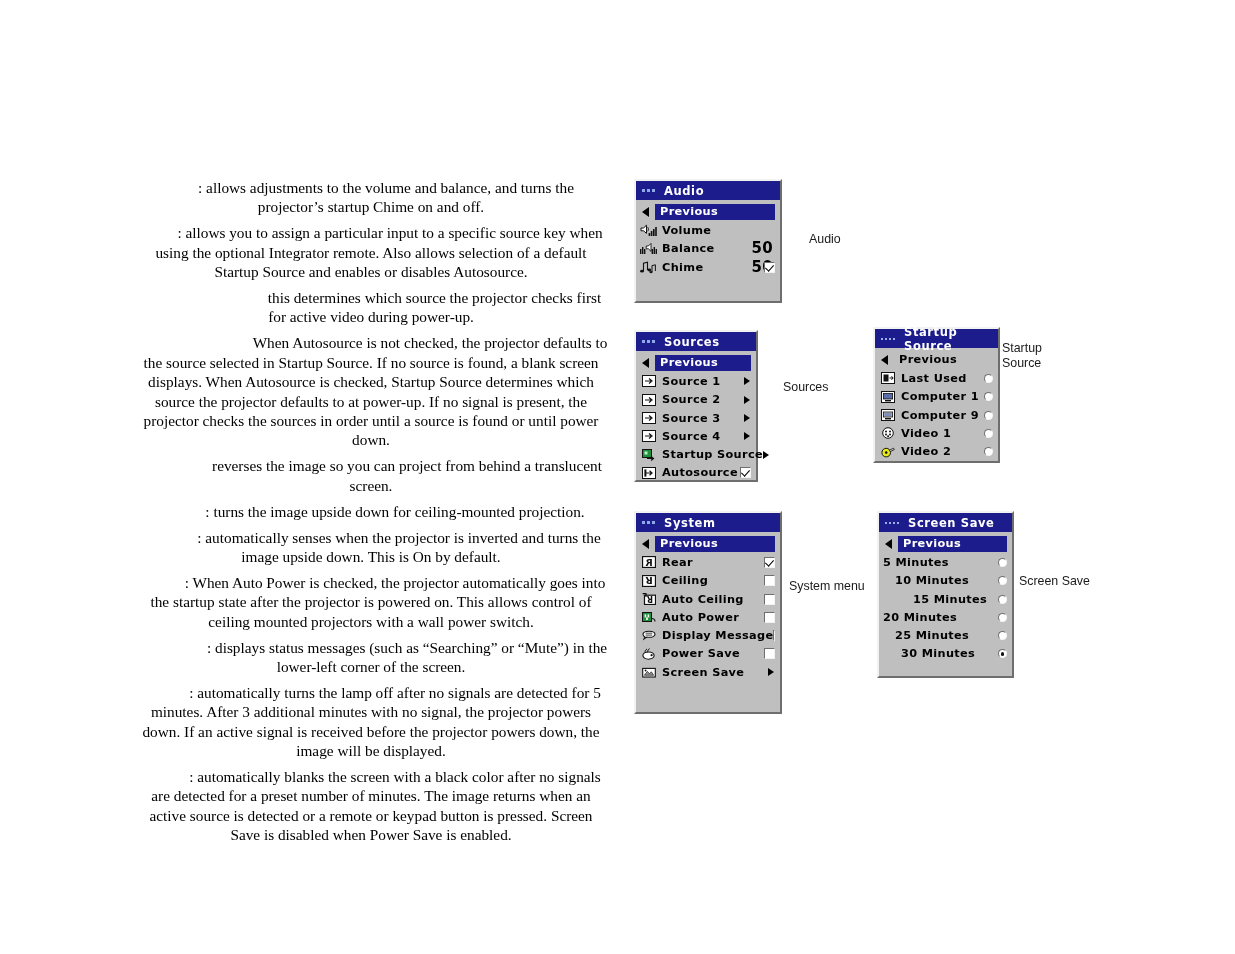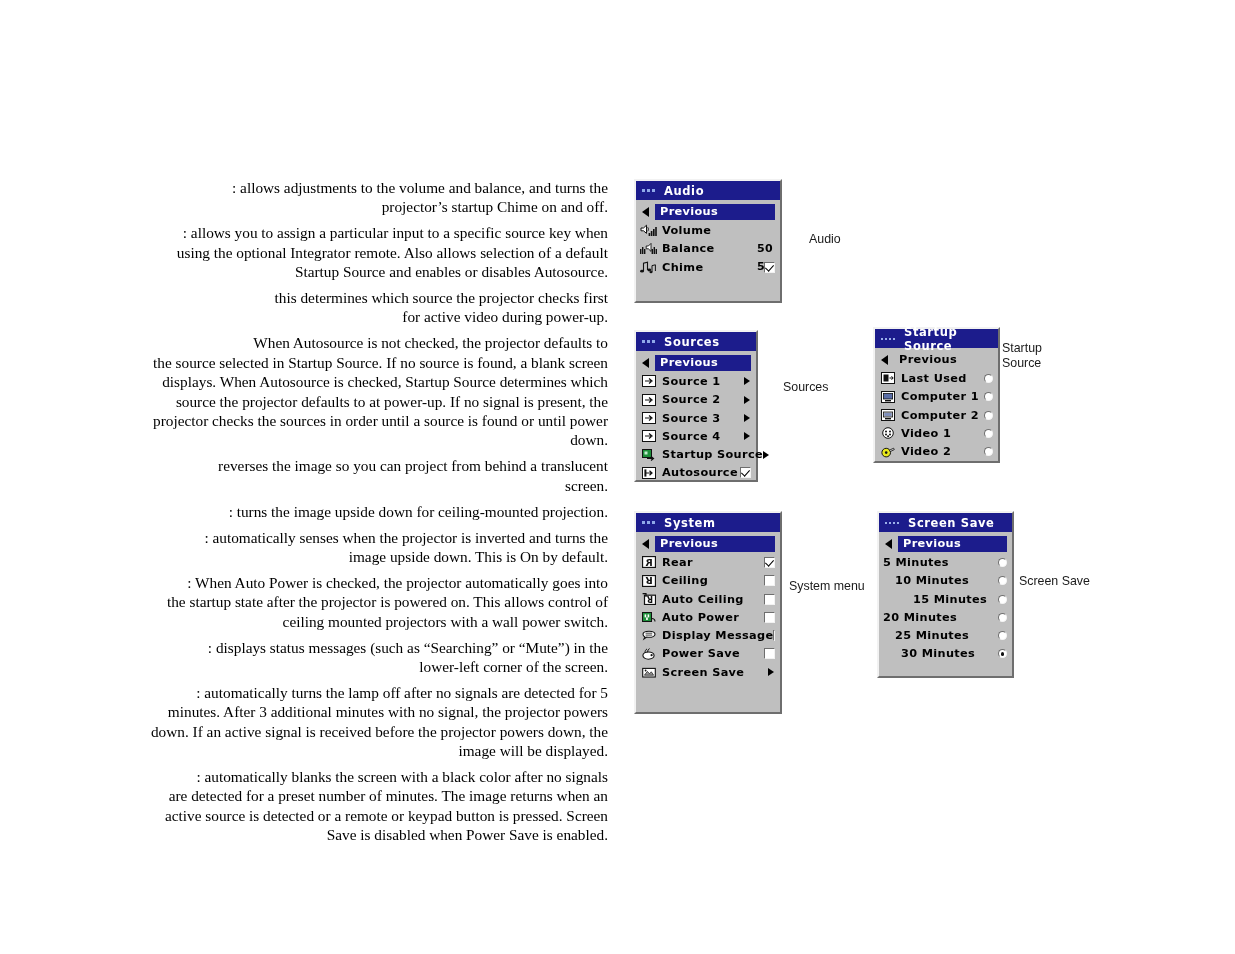--- a/index.html
+++ b/index.html
@@ -20,21 +20,21 @@
     position: absolute;
     left: 134px;
     top: 178px;
     width: 474px;
   }
   .para {
     font-family: "Liberation Serif", serif;
     font-size: 15.3px;
     line-height: 19.4px;
     color: #000000;
-    text-align: right;
+    text-align: center;
     margin: 0 0 6.5px 0;
     text-indent: 0;
     white-space: pre-wrap;
   }
   .para .term-gap {
     display: inline-block;
     height: 1px;
   }
 
   
@@ -100,21 +100,21 @@
   }
   .row .lbl {
     font-size: 11.3px;
     font-weight: bold;
     color: #000000;
     letter-spacing: 0.35px;
     white-space: nowrap;
     flex: 1;
   }
   .row .val {
-    font-size: 11px;
+    font-size: 15px;
     font-weight: bold;
     color: #000000;
     letter-spacing: 0.3px;
     margin-left: auto;
     padding-right: 2px;
     margin-top: 36px;
   }
 
   
   .row.prev {
@@ -428,21 +428,21 @@
     </div>
     <div class="row">
       <span class="ico">
         <svg width="14" height="12" viewBox="0 0 14 12">
           <rect x="0.5" y="0.5" width="13" height="11" fill="#fff" stroke="#111" stroke-width="1"></rect>
           <rect x="2.4" y="3" width="9.2" height="5" fill="#c9c9c9" stroke="#111" stroke-width="0.8"></rect>
           <rect x="3.4" y="4" width="7.2" height="3" fill="#7f8fbb"></rect>
           <rect x="4" y="9" width="6" height="1.4" fill="#111"></rect>
         </svg>
       </span>
-      <span class="lbl">Computer 2</span>
+      <span class="lbl">Computer 9</span>
       <span class="rad"></span>
     </div>
     <div class="row">
       <span class="ico">
         <svg width="14" height="12" viewBox="0 0 14 12">
           <circle cx="7" cy="6" r="5.3" fill="#fff" stroke="#111" stroke-width="1"></circle>
           <circle cx="5" cy="4.4" r="1" fill="#111"></circle>
           <circle cx="9" cy="4.4" r="1" fill="#111"></circle>
           <circle cx="5" cy="7.6" r="1" fill="#111"></circle>
           <circle cx="9" cy="7.6" r="1" fill="#111"></circle>

